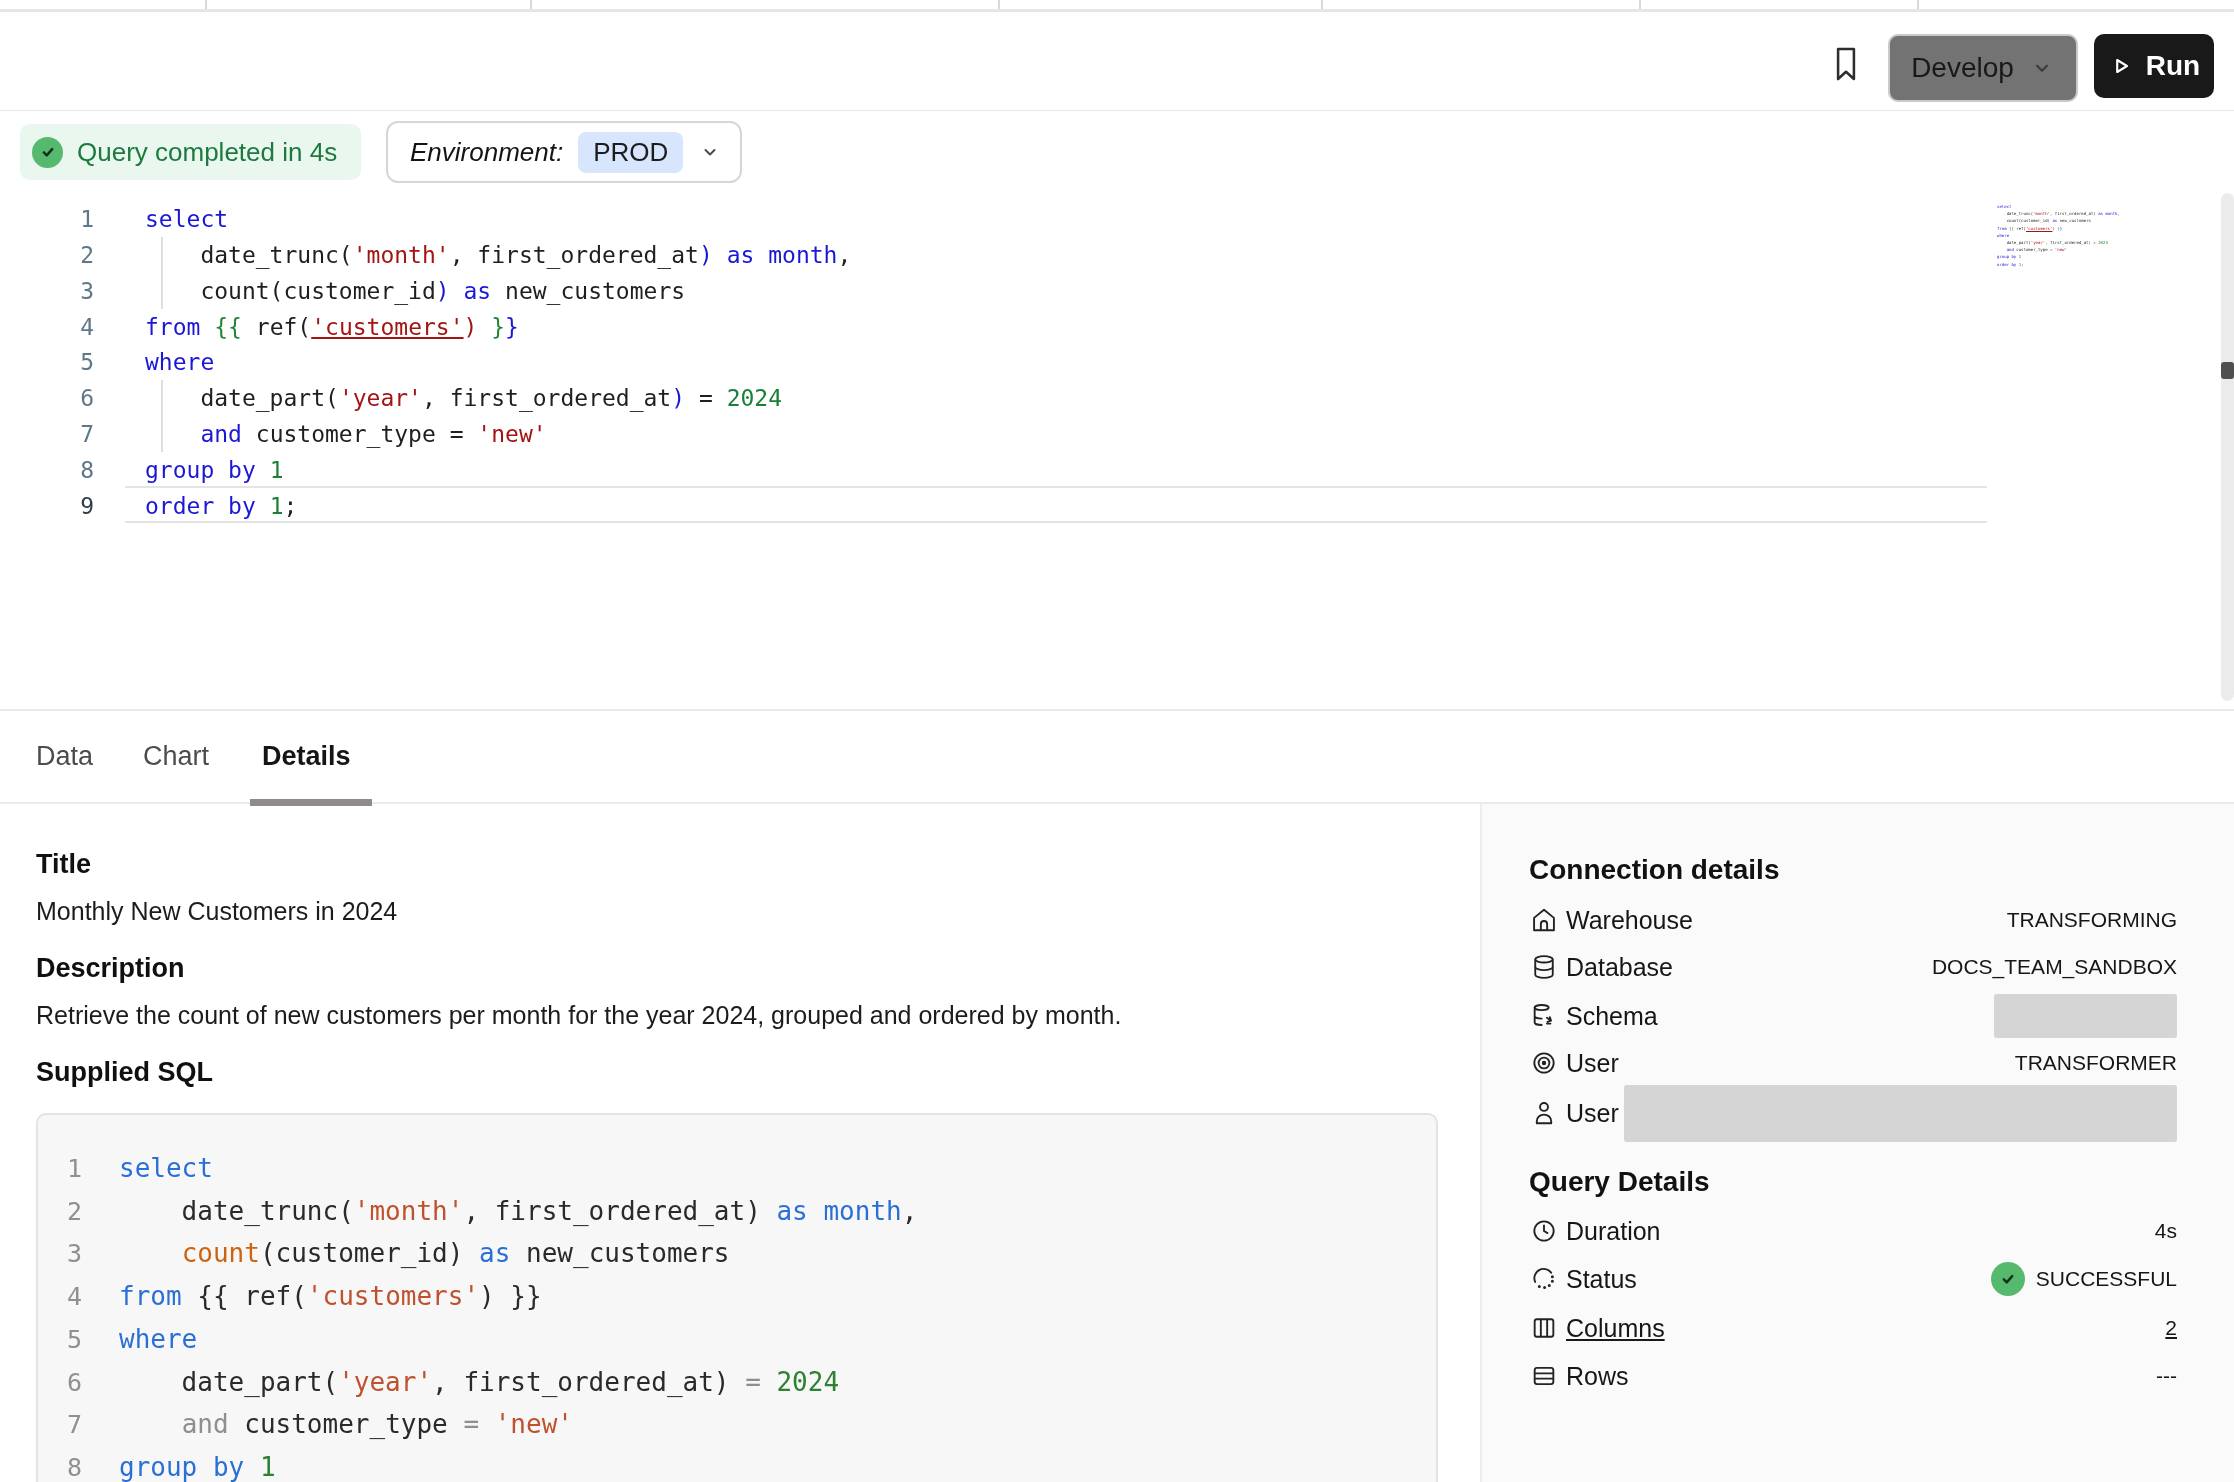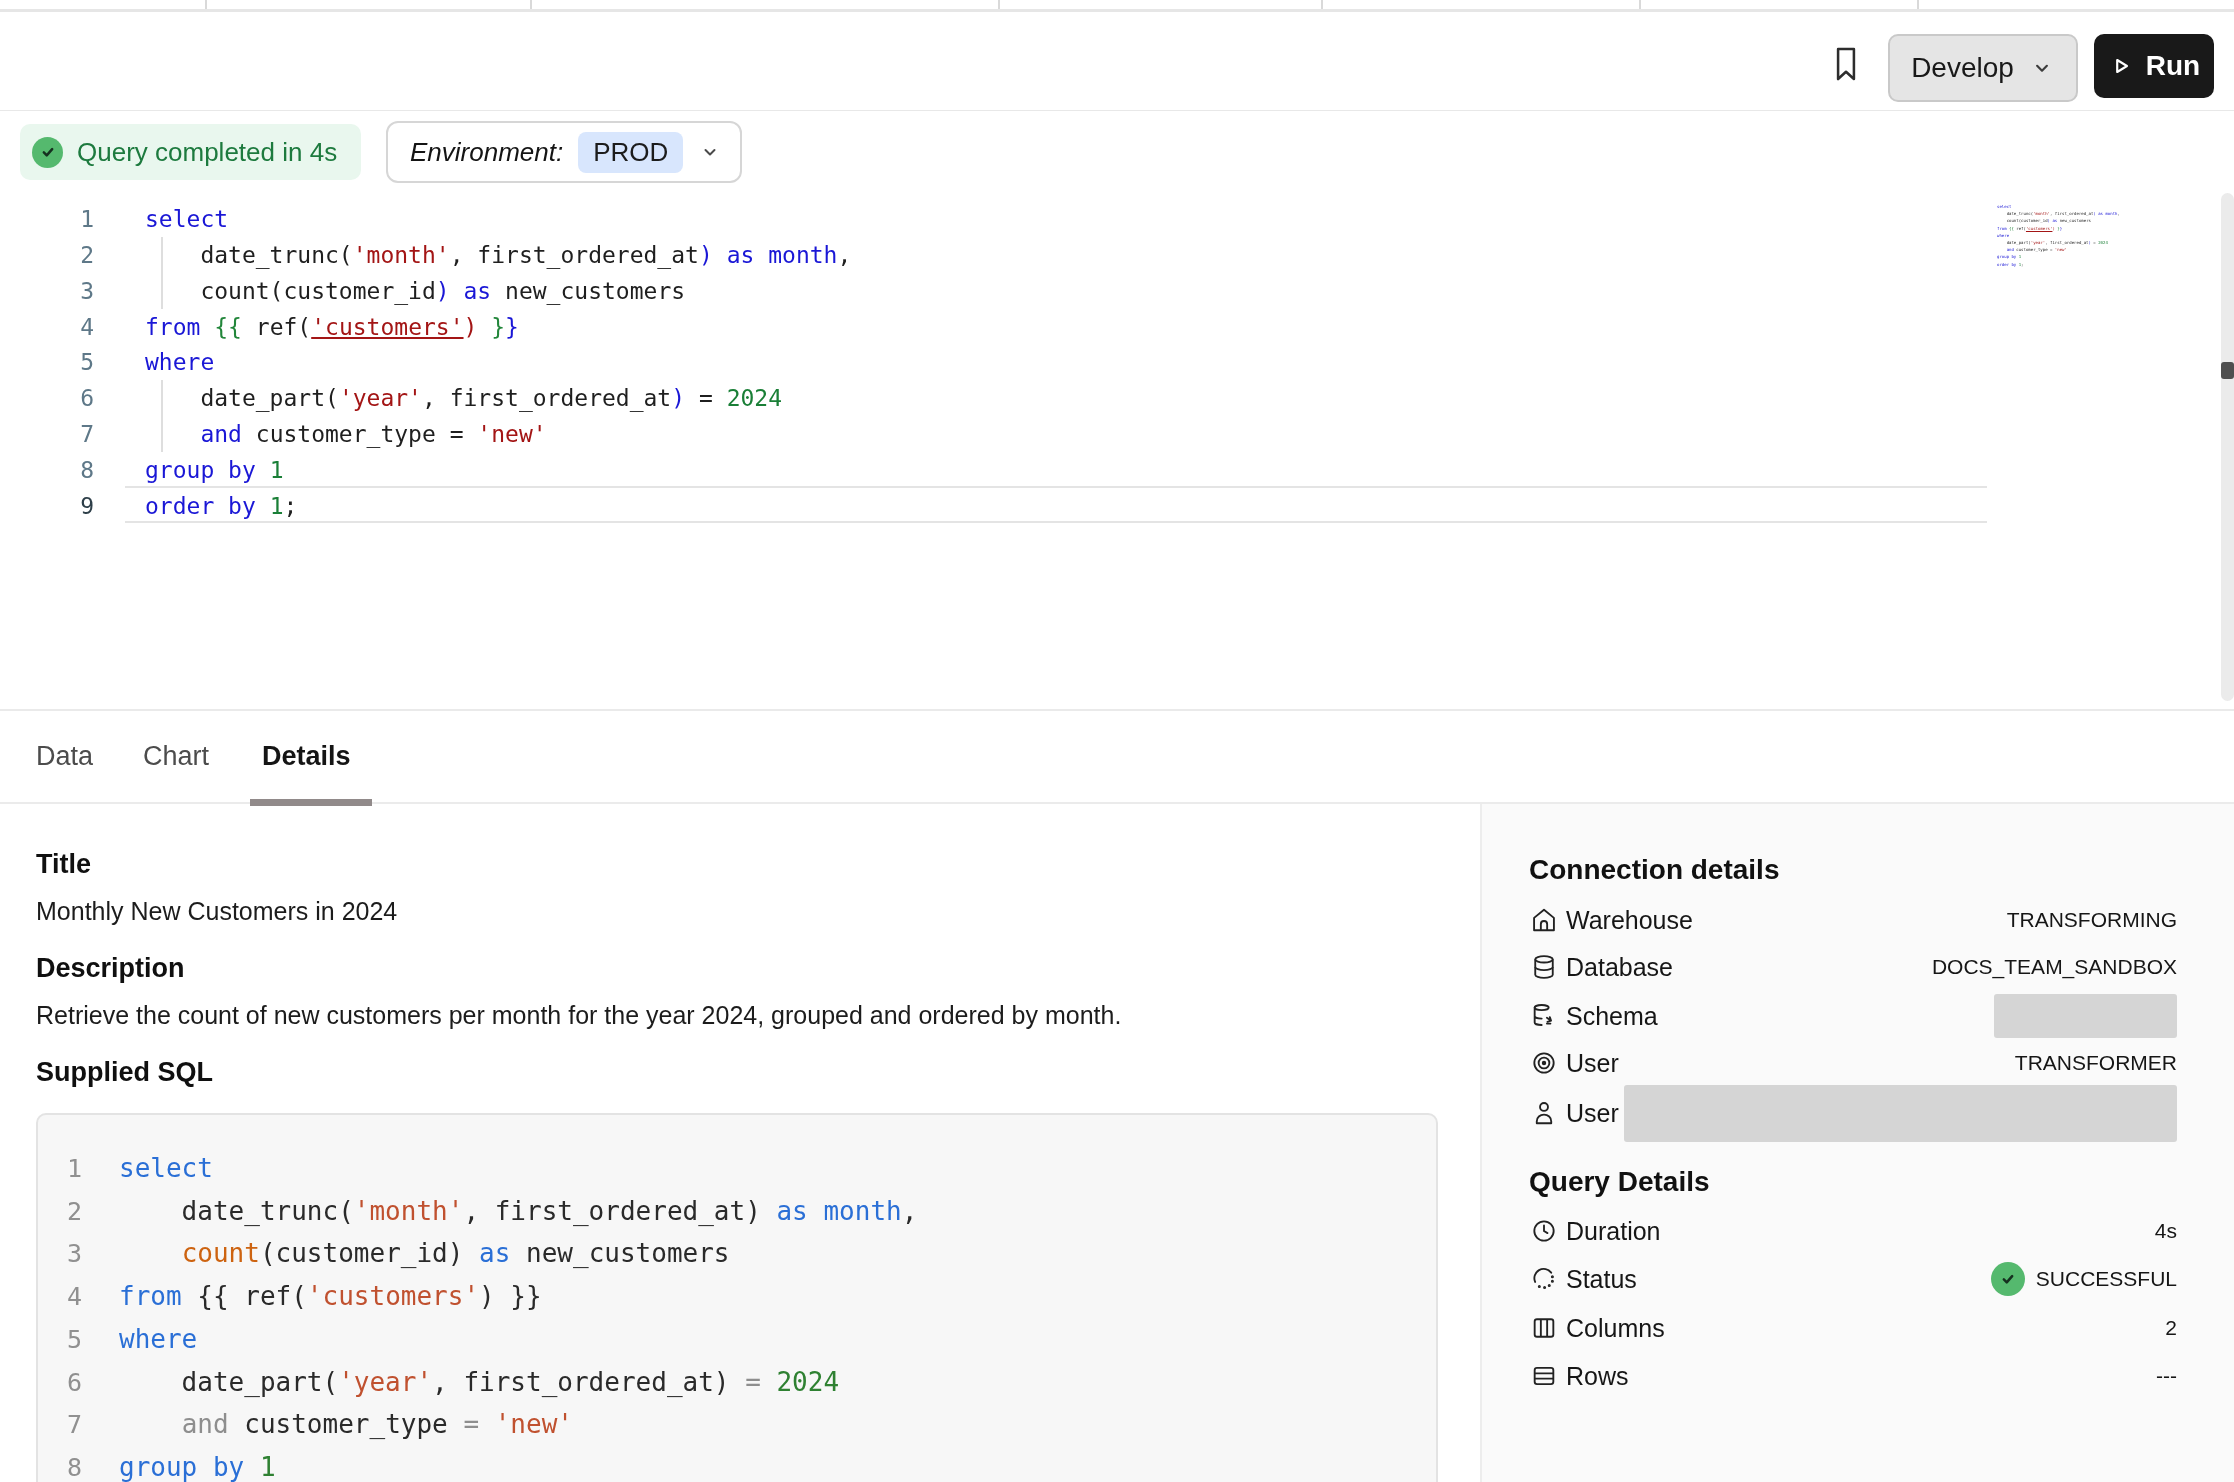--- a/index.html
+++ b/index.html
@@ -6,21 +6,21 @@
   .page{position:relative;width:2234px;height:1482px;background:#fff;overflow:hidden;
         font-family:"Liberation Sans",sans-serif;color:#1a1a1a;}
 
   
   .topstrip{position:absolute;left:0;top:0;width:100%;height:9px;background:#fff;border-bottom:3px solid #e6e6e6;}
   .topstrip .vdiv{position:absolute;top:0;width:2px;height:9px;background:#d9d9d9;}
 
   
   .toolbar{position:absolute;left:0;top:12px;width:100%;height:98px;background:#fff;border-bottom:1px solid #e8e8e8;}
   .bookmark{position:absolute;left:1824px;top:24px;width:44px;height:56px;display:flex;align-items:center;justify-content:center;cursor:pointer;}
-  .btn-develop{position:absolute;left:1888px;top:22px;width:186px;height:64px;background:#e5e5e5;border:2px solid #c9c9c9;
+  .btn-develop{position:absolute;left:1888px;top:22px;width:186px;height:64px;background:#737373;border:2px solid #c9c9c9;
     border-radius:10px;display:flex;align-items:center;justify-content:center;gap:15px;font-size:28px;color:#191919;cursor:pointer;}
   .btn-run{position:absolute;left:2094px;top:22px;width:120px;height:64px;background:#191919;border:none;
     border-radius:10px;display:flex;align-items:center;justify-content:center;gap:12px;font-size:28px;font-weight:700;color:#fff;cursor:pointer;}
 
   
   .badge{position:absolute;left:20px;top:124px;height:56px;background:#e9f7ee;border-radius:10px;
     display:flex;align-items:center;gap:14px;padding:0 24px 0 12px;}
   .gcirc{width:31px;height:31px;border-radius:50%;background:#55b96e;display:flex;align-items:center;justify-content:center;flex:none;}
   .badge .btxt{font-size:26px;font-weight:500;color:#1d7a3e;}
   .env{position:absolute;left:386px;top:121px;height:62px;background:#fff;border:2px solid #d6d6d6;border-radius:12px;
@@ -293,21 +293,21 @@
         <span class="rlbl">Status</span>
         <span class="rval">
           <span class="scirc">
             <svg width="20" height="20" viewBox="0 0 24 24" fill="none" stroke="#15301f" stroke-width="3" stroke-linecap="round" stroke-linejoin="round">
               <path d="M7 12.5 L10.5 16 L17 8.5"></path>
             </svg>
           </span>
           <span>SUCCESSFUL</span>
         </span>
       </div>
-      <div class="rp-row" style="top: 500px;">
+      <div class="rp-row" style="top: 500px; text-decoration: underline;">
         <span class="ric">
           <svg width="28" height="28" viewBox="0 0 24 24" fill="none" stroke="#222" stroke-width="1.6">
             <rect x="4" y="4.5" width="16" height="15" rx="2"></rect>
             <path d="M9.3 4.5 v15 M14.7 4.5 v15"></path>
           </svg>
         </span>
         <span class="rlbl">Columns</span>
         <span class="rval">
           <span>2</span>
         </span>

